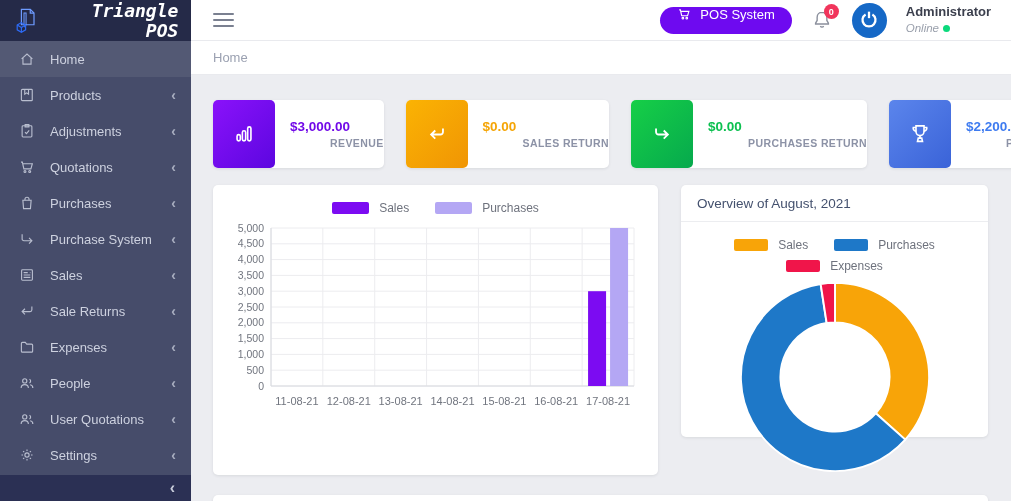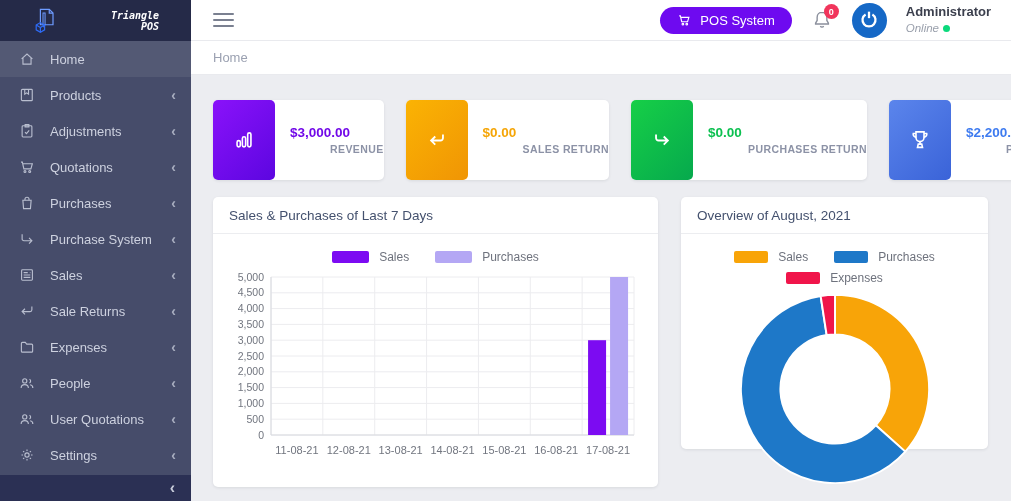--- a/index.html
+++ b/index.html
@@ -3,54 +3,54 @@
 <meta charset="utf-8">
 <style>
   * { box-sizing: border-box; margin: 0; padding: 0; }
   html,body { background:#d8d9dd; }
   body { font-family:"Liberation Sans", sans-serif; }
   .app { width:1011px; height:501px; display:flex; background:#ECEDF1; overflow:hidden; position:relative; }
 
   
   .sidebar { width:191px; flex-shrink:0; background:#464C6A; display:flex; flex-direction:column; }
   .logo { height:41px; background:#252A48; display:flex; align-items:center; justify-content:center; gap:7px; flex-shrink:0; }
-  .logo-text { color:#fff; font-family:"DejaVu Sans Mono", monospace; font-weight:bold; font-style:italic; font-size:10px; line-height:1.1;margin-left:44px; }
+  .logo-text { color:#fff; font-family:"DejaVu Sans Mono", monospace; font-weight:bold; font-style:italic; font-size:18px; line-height:1.1;margin-left:44px; }
   .logo-text .l2 { padding-left:16px;text-align:right; }
   .menu { flex:1; }
   .menu-item { height:36px; display:flex; align-items:center; padding:0 15px 0 18px; color:#CDD1DF; font-size:13px; cursor:pointer; }
   .menu-item.active { background:#535974; }
   .mi-icon { width:18px; height:18px; margin-right:14px; color:#B9BECF; flex-shrink:0; }
   .mi-icon svg { width:18px; height:18px; display:block; }
   .mi-label { flex:1; }
   .mi-chevron { font-size:14px; color:#A9AEC0; font-weight:bold; }
   .sidebar-footer { height:26px; background:#2B3054; display:flex; align-items:center; justify-content:flex-end; padding-right:16px; color:#C9CDDB; font-weight:bold; font-size:16px; cursor:pointer; }
 
   
   .main { flex:1; display:flex; flex-direction:column; min-width:0; }
   .topbar { height:41px; background:#fff; border-bottom:1px solid #E9EAEE; display:flex; align-items:center; padding:0 14px 0 22px; flex-shrink:0; }
   .hamburger { width:21px; display:flex; flex-direction:column; gap:4px; cursor:pointer; }
   .hamburger span { height:2px; background:#7A8090; border-radius:1px; }
   .topbar-right { margin-left:auto; display:flex; align-items:center; gap:19px; }
-  .pos-btn { display:flex; align-items:center; gap:8px; background:#6E0AF0; color:#fff; border:none; border-radius:15px; height:27px; padding:0 17px; font-size:13px; font-family:inherit; cursor:pointer; }
+  .pos-btn { display:flex; gap:8px; background:#6E0AF0; color:#fff; border:none; border-radius:15px; height:27px; padding:0 17px; font-size:13px; font-family:inherit; cursor:pointer; }
   .bell { position:relative; color:#8A8F9C; cursor:pointer; width:22px; height:24px; }
   .badge { position:absolute; top:-4px; right:-6px; background:#F1355C; color:#fff; font-size:9px; min-width:15px; height:15px; border-radius:8px; display:flex; align-items:center; justify-content:center; font-weight:bold; }
   .avatar { width:35px; height:35px; border-radius:50%; background:#1568C6; display:flex; align-items:center; justify-content:center; cursor:pointer; flex-shrink:0; }
   .userinfo { line-height:1.3; padding-right:6px; cursor:pointer; }
   .user-name { font-size:13px; font-weight:bold; color:#3B3F4D; }
   .user-status { font-size:11.5px; font-style:italic; color:#9AA0AC; display:flex; align-items:center; gap:4px;text-align:right; }
   .status-dot { width:7px; height:7px; border-radius:50%; background:#0BD97C; display:inline-block; }
 
   .breadcrumb { height:34px; background:#fff; border-bottom:1px solid #E9EAEE; display:flex; align-items:center; padding-left:22px; font-size:13px; color:#9BA1B1; flex-shrink:0; }
   .breadcrumb span { cursor:pointer; }
 
   .content { flex:1; padding:25px 23px 0 22px; overflow:hidden; }
 
   
   .stats-row { display:grid; grid-template-columns:repeat(4,1fr); gap:22px; }
-  .stat-card { background:#fff; border-radius:5px; height:80px; display:flex; box-shadow:0 1px 3px rgba(40,45,60,0.10); }
+  .stat-card { background:#fff; border-radius:5px; height:68px; display:flex; box-shadow:0 1px 3px rgba(40,45,60,0.10); }
   .stat-tile { width:62px; flex-shrink:0; border-radius:5px; display:flex; align-items:center; justify-content:center; color:#fff; }
   .stat-tile svg { width:26px; height:26px; }
   .tile-purple { background:linear-gradient(135deg,#8a12fa,#5c06e0); }
   .tile-orange { background:linear-gradient(135deg,#fbb303,#f09504); }
   .tile-green  { background:linear-gradient(135deg,#16cf47,#06a94d); }
   .tile-blue   { background:linear-gradient(135deg,#5b85ec,#3a63d8); }
   .stat-body { display:flex; flex-direction:column; justify-content:center; padding-left:15px; gap:3px; min-width:0; }
   .stat-value { font-size:13.5px; font-weight:bold; }
   .stat-label { font-size:10.5px; font-weight:bold; color:#8C92A6; letter-spacing:0.4px; white-space:nowrap;margin-left:40px; }
 
@@ -308,21 +308,20 @@
           </div>
           <div class="stat-body">
             <div class="stat-value" style="color: rgb(62, 123, 240);">$2,200.00</div>
             <div class="stat-label">PROFIT</div>
           </div>
         </div>
       </div>
 
       <div class="charts-row">
         <div class="card bar-card">
-          <div class="card-header">Sales &amp; Purchases of Last 7 Days</div>
           <div class="card-body">
             <div class="legend-row">
               <div class="legend-item">
                 <span class="swatch" style="background: rgb(124, 11, 242);"></span>
                 <span>Sales</span>
               </div>
               <div class="legend-item">
                 <span class="swatch" style="background: rgb(180, 167, 244);"></span>
                 <span>Purchases</span>
               </div>

